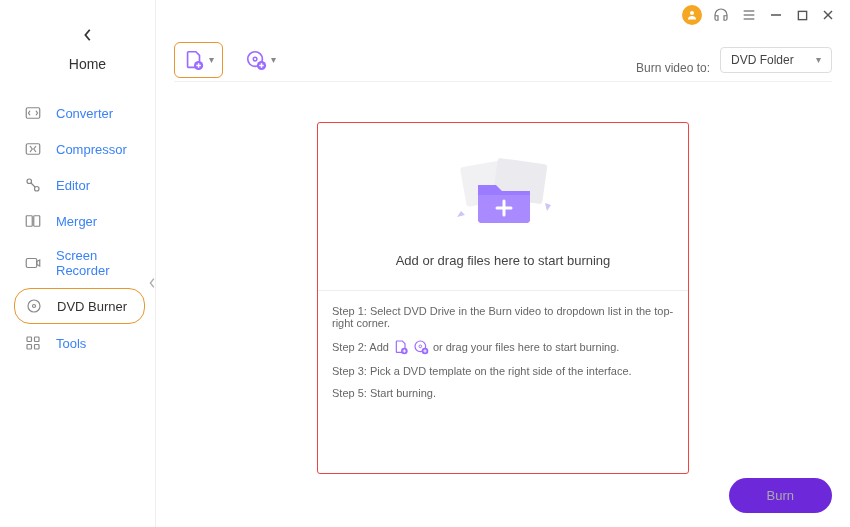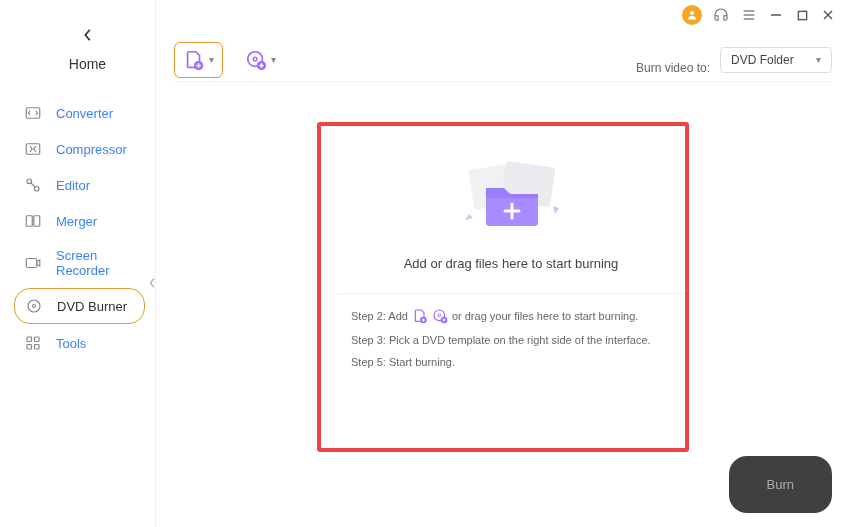--- a/index.html
+++ b/index.html
@@ -25,30 +25,30 @@
 .toolbar { height: 44px; display: flex; align-items: center; border-bottom: 1px solid #f0f0f0; }
 .tool-btn { display: flex; align-items: center; gap: 4px; padding: 6px 8px; border-radius: 6px; cursor: pointer; }
 .tool-btn.highlighted { border: 1.5px solid #e8962f; margin-right: 14px; }
 .tool-btn .caret { color: #888; font-size: 10px; }
 .toolbar-right { margin-left: auto; display: flex; align-items: center; gap: 10px; }
 .toolbar-right .lbl { font-size: 12px; color: #666; margin-top: 17px; }
 .select { border: 1px solid #ddd; border-radius: 4px; padding: 5px 10px; font-size: 12px; color: #444; min-width: 112px; display: flex; align-items: center; justify-content: space-between; cursor: pointer; background: #fff; }
 .select .caret { color: #888; font-size: 10px; }
 
 .content { flex: 1; display: flex; justify-content: center; padding-top: 40px; }
-.card { width: 372px; border: 4px solid #ef4444; border-radius: 3px; padding-left: 16px; }
+.card { width: 372px; border: 1px solid #ef4444; border-radius: 3px; }
 .dropzone { padding: 28px 10px 22px 10px; text-align: center; border-bottom: 1px solid #eee; cursor: pointer; }
 .dropzone .illus { width: 100%; height: 80px; display: flex; align-items: center; justify-content: center; position: relative; }
 .dropzone .dz-text { font-size: 13px; color: #444; margin-top: 22px; }
 .steps { padding: 14px 14px 16px 14px; font-size: 11px; color: #666; }
 .steps .step { margin-bottom: 10px; display: flex; align-items: center; flex-wrap: wrap; gap: 4px; }
 .steps .step .inline-icon { display: inline-flex; }
 
 .footer { display: flex; justify-content: flex-end; padding-top: 4px; }
-.burn-btn { background: #404040; color: #aaa; border: none; border-radius: 18px; padding: 21px 38px; font-size: 13px; cursor: default; }
+.burn-btn { background: #6d28d9; color: #aaa; border: none; border-radius: 18px; padding: 10px 38px; font-size: 13px; cursor: default; }
 
 svg { display: block; }
 </style>
 </head>
 <body>
 
 <div class="titlebar">
   <div class="avatar">
     <svg width="12" height="12" viewBox="0 0 24 24" fill="#fff">
         <circle cx="12" cy="8" r="4"></circle>
@@ -214,20 +214,21 @@
             <path d="M45 44 h52 v24 a4 4 0 0 1 -4 4 H49 a4 4 0 0 1 -4 -4 z" fill="#a98bff"></path>
             <line x1="71" y1="50" x2="71" y2="64" stroke="#fff" stroke-width="3" stroke-linecap="round"></line>
             <line x1="64" y1="57" x2="78" y2="57" stroke="#fff" stroke-width="3" stroke-linecap="round"></line>
             <polygon points="28,60 32,64 24,66" fill="#d0c4f7"></polygon>
             <polygon points="112,52 118,54 114,60" fill="#d0c4f7"></polygon>
           </svg>
         </div>
         <div class="dz-text">Add or drag files here to start burning</div>
       </div>
       <div class="steps">
+        <div class="step">Step 1: Select DVD Drive in the Burn video to dropdown list in the top-right corner.</div>
         <div class="step">
           <span>Step 2: Add</span>
           <span class="inline-icon">
               <svg width="16" height="16" viewBox="0 0 24 24" fill="none">
                 <path d="M6 3h8l4 4v12a1 1 0 0 1-1 1H6a1 1 0 0 1-1-1V4a1 1 0 0 1 1-1z" stroke="#9b6bff" stroke-width="1.8"></path>
                 <circle cx="17" cy="18" r="5" fill="#9b6bff"></circle>
                 <line x1="17" y1="15.5" x2="17" y2="20.5" stroke="#fff" stroke-width="1.4"></line>
                 <line x1="14.5" y1="18" x2="19.5" y2="18" stroke="#fff" stroke-width="1.4"></line>
               </svg>
             </span>

